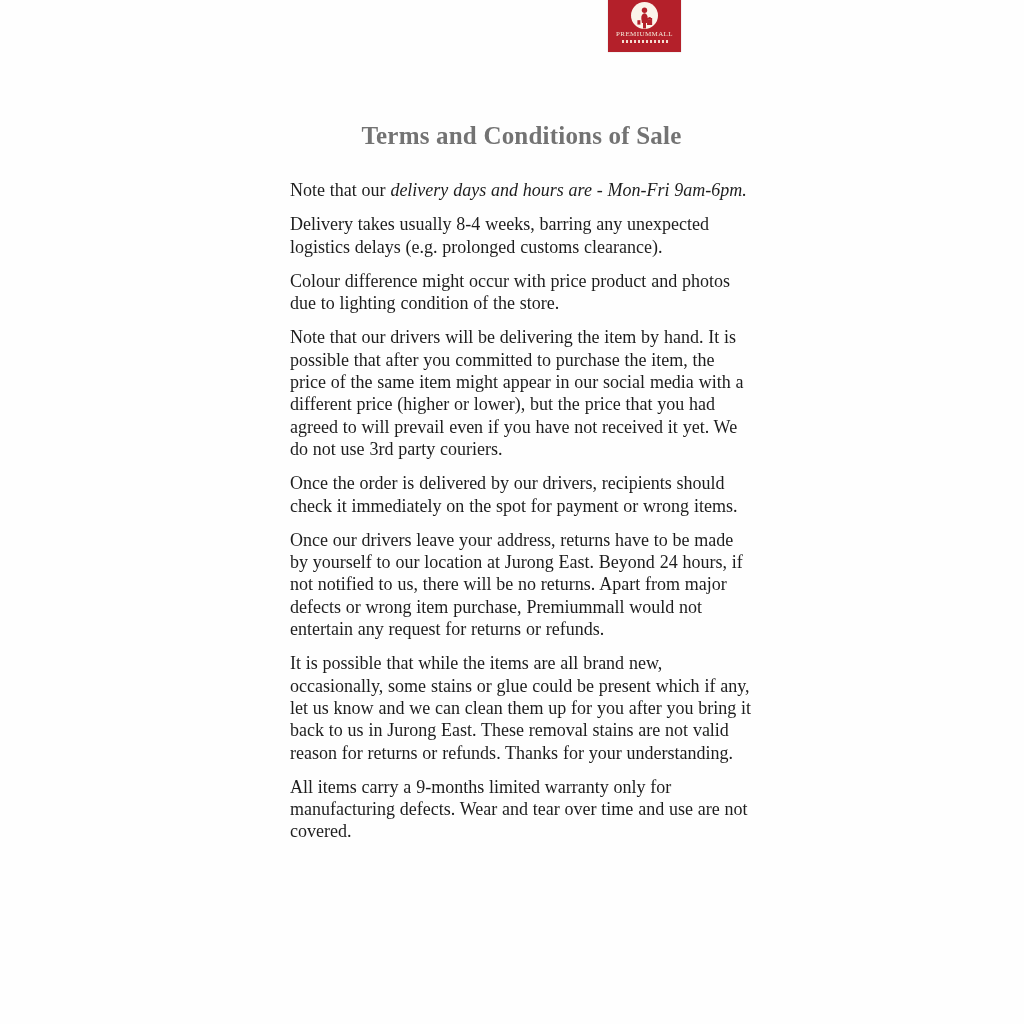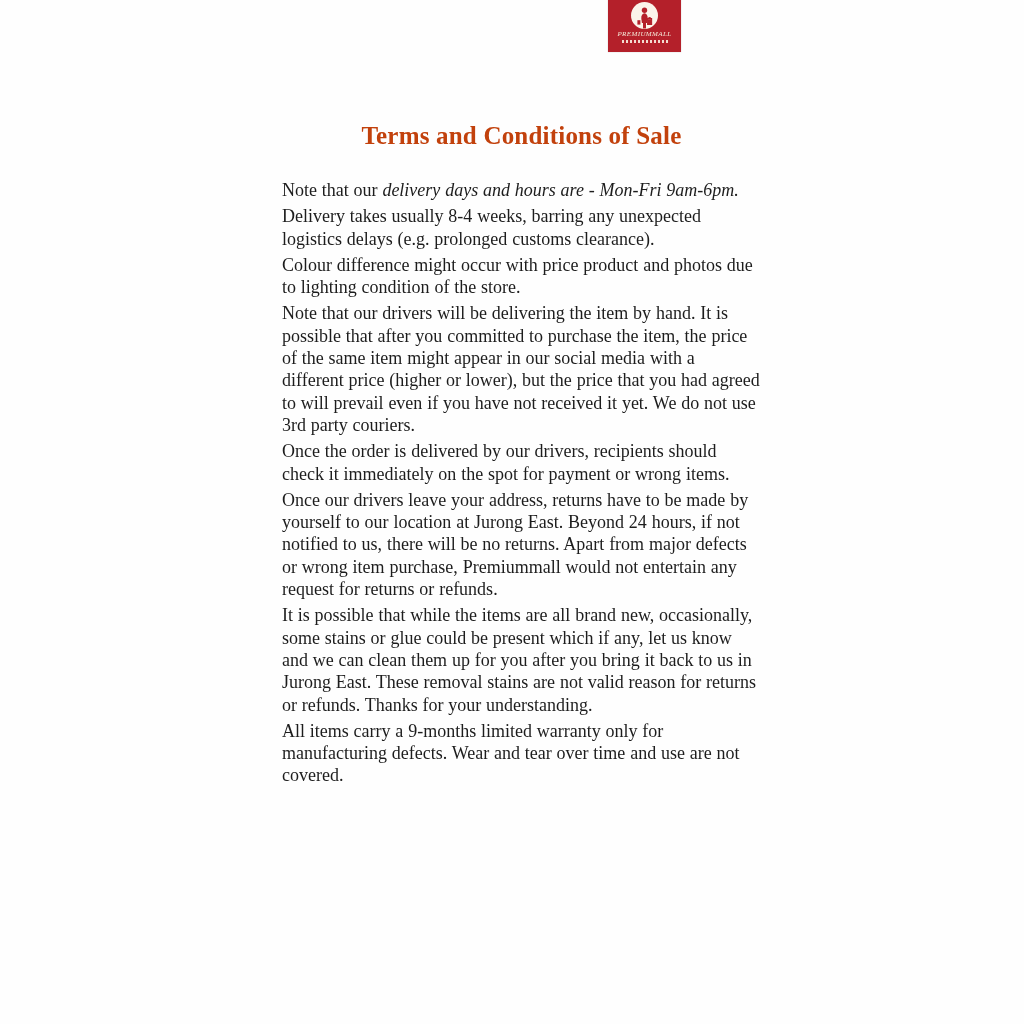--- a/index.html
+++ b/index.html
@@ -19,21 +19,20 @@
     position: absolute;
     left: 608px;
     top: 0;
     width: 73px;
     height: 52px;
     background: #b4202a;
     display: flex;
     flex-direction: column;
     align-items: center;
     box-shadow: 0 0 1px rgba(0,0,0,.25);
-    font-style: italic;
   }
   .logo-circle {
     width: 27px;
     height: 27px;
     margin-top: 2px;
     border-radius: 50%;
     background: #fbf4ea;
     overflow: hidden;
     display: flex;
     align-items: flex-end;
@@ -64,25 +63,25 @@
     top: 121px;
     width: 487px;
     color: #1d1d1d;
   }
   .doc h1 {
     margin: 0 0 28px 0;
     font-size: 25px;
     line-height: 30px;
     font-weight: bold;
     text-align: center;
-    color: #c2410c;
+    color: #737373;
     letter-spacing: 0.2px;
   }
   .paragraphs p {
-    margin: 4px;
+    margin: 12px;
     font-size: 18px;
     line-height: 22.3px;
     word-spacing: 0.3px;
   }
   .paragraphs p em { font-style: italic; }
 </style>
 </head>
 <body>
 
 <div class="logo">

